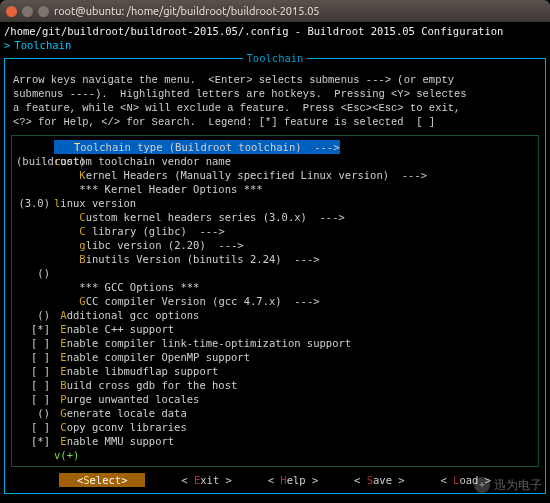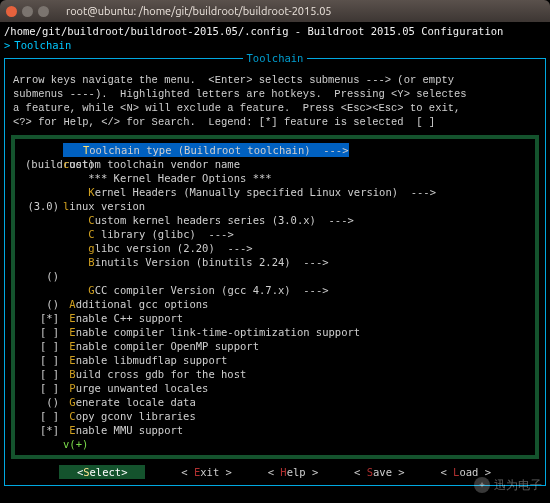--- a/index.html
+++ b/index.html
@@ -24,21 +24,21 @@
     display: flex;
     align-items: center;
     padding: 0 6px;
     border-top-left-radius: 6px;
     border-top-right-radius: 6px;
   }
   .tb-btn { width: 11px; height: 11px; border-radius: 50%; margin-right: 5px; display: inline-block; }
   .tb-close { background: #e6623d; }
   .tb-min { background: #7b746f; }
   .tb-max { background: #7b746f; }
-  .tb-title { margin-left: 12px; font-size: 11px; color: #eee6df; font-family: "Ubuntu", sans-serif; }
+  .tb-title { margin-left: 0; font-size: 11px; color: #eee6df; font-family: "Ubuntu", sans-serif; }
   .terminal {
     flex: 1;
     background: #000;
     position: relative;
     padding: 2px 4px 0 4px;
     line-height: 14px;
   }
   .path-line { color: #d6d6d6; }
   .path-white { color: #f2f2f2; }
   .breadcrumb { color: #00c8ff; display: flex; }
@@ -56,22 +56,22 @@
     margin-top: -12px;
   }
   .dlg-title span { background: #000; padding: 0 4px; }
   .help {
     color: #cfcfcf;
     white-space: pre-wrap;
     margin: 8px 2px 6px 2px;
     font-family: Liberation Mono, monospace;
   }
   .inner {
-    border: 4px solid #14532d;
-    padding: 4px 10px;
+    border: 1px solid #14532d;
+    padding: 4px 4px;
   }
   .row {
     display: flex;
     white-space: pre;
     color: #cfcfcf;
   }
   .mk { color: #cfcfcf; width: 38px; text-align: right; padding-right: 4px; }
   .hk { color: #d0a020; }
   .txt { color: #cfcfcf; }
   .sel { background: #0060c0; color: #fff; display: inline; padding: 0 1px; }
@@ -79,21 +79,21 @@
   .more { color: #7bdc4a; margin-left: 38px; }
   .bottom {
     display: flex;
     justify-content: space-around;
     color: #cfcfcf;
     margin-top: 6px;
     padding: 0 30px;
   }
   .btn { color: #cfcfcf; }
   .btn .hk2 { color: #b03030; }
-  .btn.active { background: #14532d; color: #fff; padding: 0 18px; }
+  .btn.active { background: #a16207; color: #fff; padding: 0 18px; }
   .btn.active .hk2 { color: #ffe490; }
   .watermark {
     position: absolute;
     right: 8px;
     bottom: 10px;
     color: rgba(255,255,255,0.35);
     font-family: sans-serif;
     font-size: 12px;
     display: flex;
     align-items: center;
@@ -129,28 +129,29 @@
     <div class="dlg">
       <div class="dlg-title"><span>Toolchain</span></div>
       <div class="help">Arrow keys navigate the menu.  &lt;Enter&gt; selects submenus ---&gt; (or empty
 submenus ----).  Highlighted letters are hotkeys.  Pressing &lt;Y&gt; selectes
 a feature, while &lt;N&gt; will exclude a feature.  Press &lt;Esc&gt;&lt;Esc&gt; to exit,
 &lt;?&gt; for Help, &lt;/&gt; for Search.  Legend: [*] feature is selected  [ ]</div>
 
       <div class="inner" id="items">
           <div class="row"><span class="mk"></span><span class="sel"><span class="txt">   </span><span class="hk">T</span><span class="txt">oolchain type (Buildroot toolchain)  ---&gt;</span></span></div>
           <div class="row"><span class="mk">(buildroot)</span><span><span class="txt"></span><span class="hk">c</span><span class="txt">ustom toolchain vendor name</span></span></div>
+          <div class="row"><span class="mk"></span><span><span class="txt">    </span><span class="hk">K</span><span class="txt">ernel Headers (Manually specified Linux version)  ---&gt;</span></span></div>
           <div class="row"><span class="mk"></span><span><span class="txt">    *** </span><span class="txt">Kernel Header Options ***</span></span></div>
-          <div class="row"><span class="mk"></span><span><span class="txt">    </span><span class="hk">K</span><span class="txt">ernel Headers (Manually specified Linux version)  ---&gt;</span></span></div>
           <div class="row"><span class="mk">(3.0)</span><span><span class="txt"></span><span class="hk">l</span><span class="txt">inux version</span></span></div>
           <div class="row"><span class="mk"></span><span><span class="txt">    </span><span class="hk">C</span><span class="txt">ustom kernel headers series (3.0.x)  ---&gt;</span></span></div>
           <div class="row"><span class="mk"></span><span><span class="txt">    </span><span class="hk">C</span><span class="txt"> library (glibc)  ---&gt;</span></span></div>
           <div class="row"><span class="mk"></span><span><span class="txt">    </span><span class="hk">g</span><span class="txt">libc version (2.20)  ---&gt;</span></span></div>
           <div class="row"><span class="mk"></span><span><span class="txt">    </span><span class="hk">B</span><span class="txt">inutils Version (binutils 2.24)  ---&gt;</span></span></div>
           <div class="row"><span class="mk">()</span></div>
+          <div class="row"><span class="mk"></span><span><span class="txt">    *** </span><span class="txt">GCC Options ***</span></span></div>
           <div class="row"><span class="mk"></span><span><span class="txt">    </span><span class="hk">G</span><span class="txt">CC compiler Version (gcc 4.7.x)  ---&gt;</span></span></div>
           <div class="row"><span class="mk">()</span><span><span class="txt"> </span><span class="hk">A</span><span class="txt">dditional gcc options</span></span></div>
           <div class="row"><span class="mk">[*]</span><span><span class="txt"> </span><span class="hk">E</span><span class="txt">nable C++ support</span></span></div>
           <div class="row"><span class="mk">[ ]</span><span><span class="txt"> </span><span class="hk">E</span><span class="txt">nable compiler link-time-optimization support</span></span></div>
           <div class="row"><span class="mk">[ ]</span><span><span class="txt"> </span><span class="hk">E</span><span class="txt">nable compiler OpenMP support</span></span></div>
           <div class="row"><span class="mk">[ ]</span><span><span class="txt"> </span><span class="hk">E</span><span class="txt">nable libmudflap support</span></span></div>
           <div class="row"><span class="mk">[ ]</span><span><span class="txt"> </span><span class="hk">B</span><span class="txt">uild cross gdb for the host</span></span></div>
           <div class="row"><span class="mk">[ ]</span><span><span class="txt"> </span><span class="hk">P</span><span class="txt">urge unwanted locales</span></span></div>
           <div class="row"><span class="mk">()</span><span><span class="txt"> </span><span class="hk">G</span><span class="txt">enerate locale data</span></span></div>
           <div class="row"><span class="mk">[ ]</span><span><span class="txt"> </span><span class="hk">C</span><span class="txt">opy gconv libraries</span></span></div>

